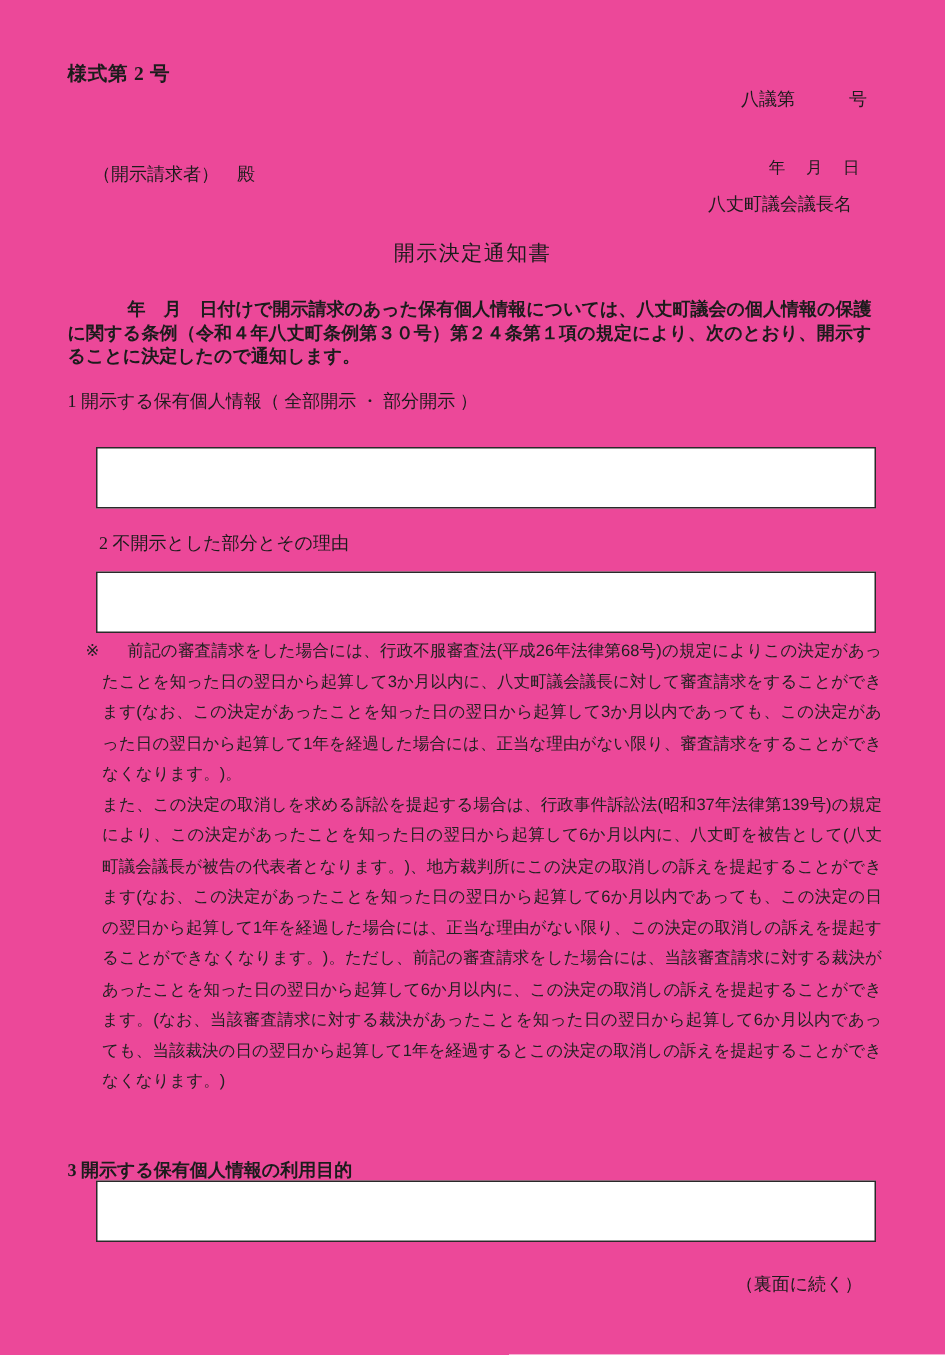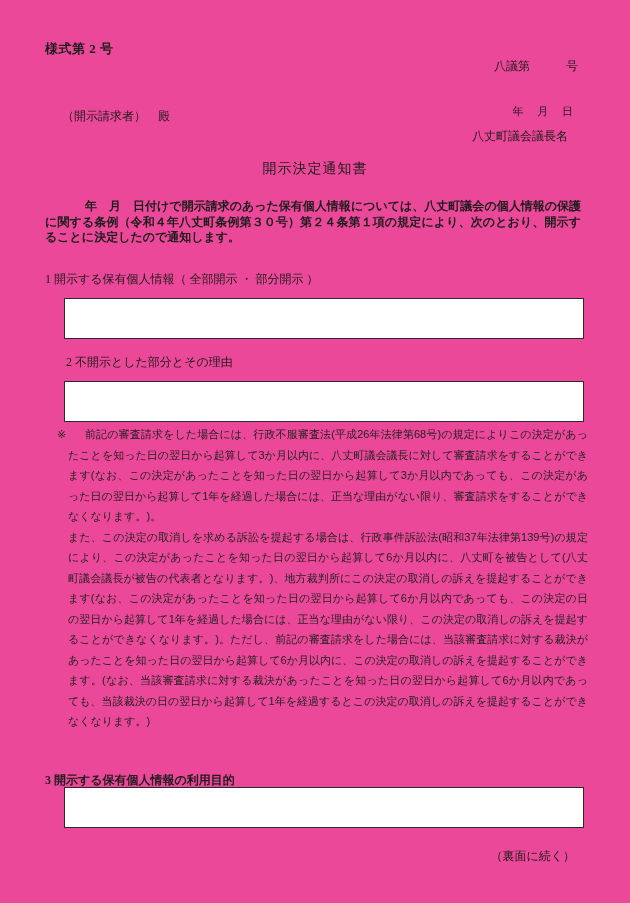--- a/index.html
+++ b/index.html
@@ -48,21 +48,21 @@
     font-size: 12px; line-height: 15.5px;
     text-align: justify;
     text-indent: 40px;
     font-weight: bold;
   }
   .section-label {
     left: 45px;
     font-size: 12px;
     white-space: nowrap;
   }
-  .sec1 { top: 271px; }
+  .sec1 { top: 259px; }
   .sec2 { top: 354px; margin-left: 21px; }
   .sec3 { top: 772px; font-weight: bold; }
 
   .fill-box {
     left: 64px; width: 518px; height: 39px;
     border: 1.5px solid #2a2a2a;
     background: #ffffff;
   }
   .box1 { top: 298px; }
   .box2 { top: 381px; }

